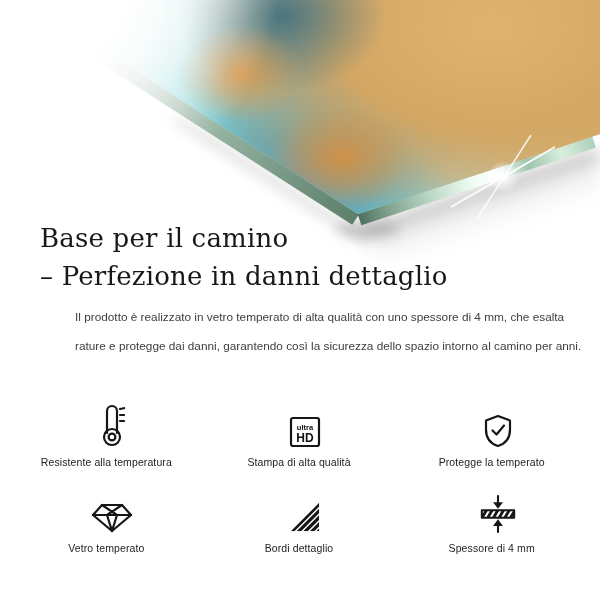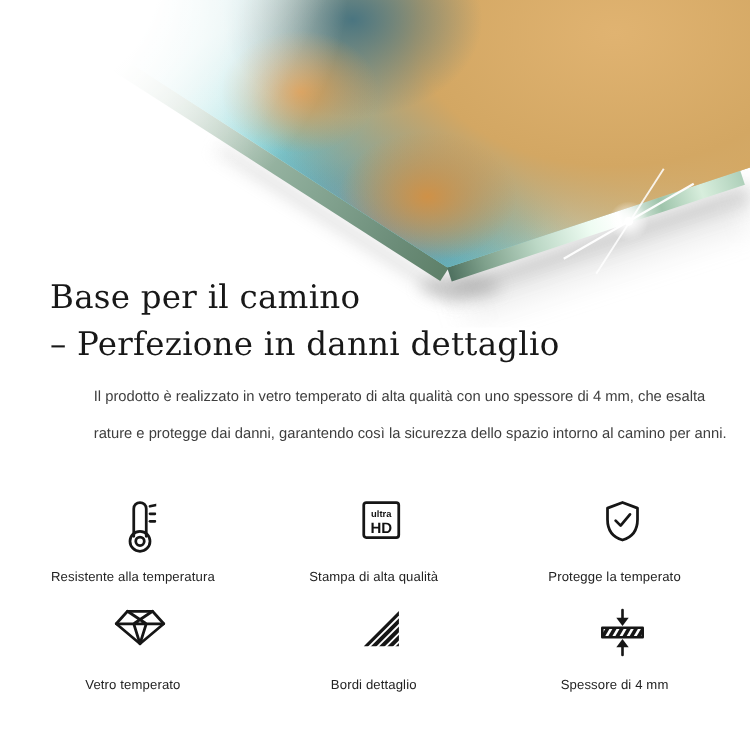--- a/index.html
+++ b/index.html
@@ -60,21 +60,21 @@
     font-family:"DejaVu Serif","Liberation Serif",serif;font-weight:400;
     font-size:26px;line-height:38px;color:#181818;letter-spacing:.2px;}
   .desc{position:absolute;left:40px;top:303px;color:#3e3e3e;
     font-size:11.8px;line-height:29px;letter-spacing:0;margin-left:35px;}
   .desc div{white-space:nowrap;}
 
   
   .features{position:absolute;left:10px;top:400px;width:578px;
     display:grid;grid-template-columns:repeat(3,1fr);row-gap:18px;}
   .feature{display:flex;flex-direction:column;align-items:center;}
-  .icon-box{height:48px;display:flex;align-items:flex-start;justify-content:center;padding-left:12px;}
+  .icon-box{height:48px;display:flex;align-items:flex-end;justify-content:center;padding-left:12px;}
   .feature-label{margin-top:8px;font-size:10.5px;color:#232323;letter-spacing:.1px;}
   .ic{stroke:#161616;fill:none;stroke-width:2.2;stroke-linecap:round;stroke-linejoin:round;}
   .ic-fill{fill:#161616;stroke:none;}
   .ic-text{fill:#111;font-family:"Liberation Sans",sans-serif;font-weight:700;}
 </style>
 </head>
 <body>
 
 <div class="page">
 

